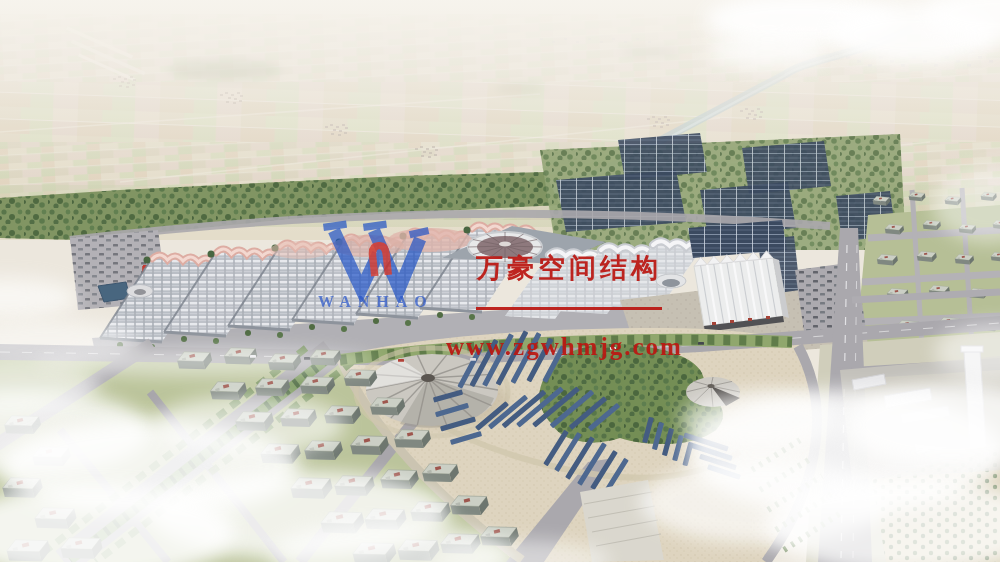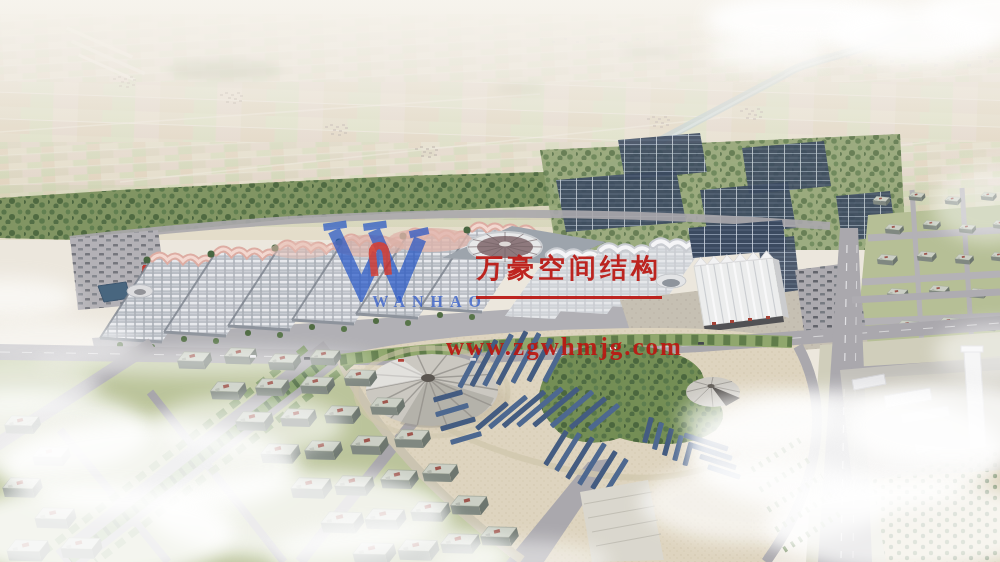--- a/index.html
+++ b/index.html
@@ -1,26 +1,26 @@
 <!DOCTYPE html>
 <html><head>
 <meta charset="utf-8">
 <style>
   html,body{margin:0;padding:0;background:#efece6;font-family:"Liberation Sans",sans-serif;}
   .scene{position:relative;width:1000px;height:562px;overflow:hidden;background:#ece7dc;}
   .scene svg{position:absolute;left:0;top:0;}
   
   .wm{position:absolute;left:0;top:0;width:1000px;height:562px;pointer-events:none;}
   .wm-logo{position:absolute;left:322px;top:220px;width:150px;height:100px;opacity:.82;}
-  .wm-logo-text{position:absolute;left:318px;top:293px;width:170px;text-align:right;
+  .wm-logo-text{position:absolute;left:318px;top:293px;width:170px;text-align:left;
     font-weight:bold;font-size:16px;letter-spacing:7px;color:#2b57c9;opacity:.72;
     font-family:"Liberation Serif",serif;}
   .wm-cn{position:absolute;left:476px;top:250px;font-family:"Liberation Serif",serif;
     font-weight:bold;font-size:27px;letter-spacing:4px;color:#bb1712;opacity:.93;
-    border-bottom:3px solid #bb1712;padding-bottom:10px;}
+    border-bottom:3px solid #bb1712;padding-bottom:21px;}
   .wm-url{position:absolute;left:446px;top:286px;font-family:"Liberation Serif",serif;
     font-weight:bold;font-size:25px;letter-spacing:2px;color:#bb1712;opacity:.93;margin-top:47px;}
 </style>
 </head>
 <body>
 
 <div class="scene">
 <svg width="1000" height="562" viewBox="0 0 1000 562">
 <defs>
   <linearGradient id="hazeG" x1="0" y1="0" x2="0" y2="1">

